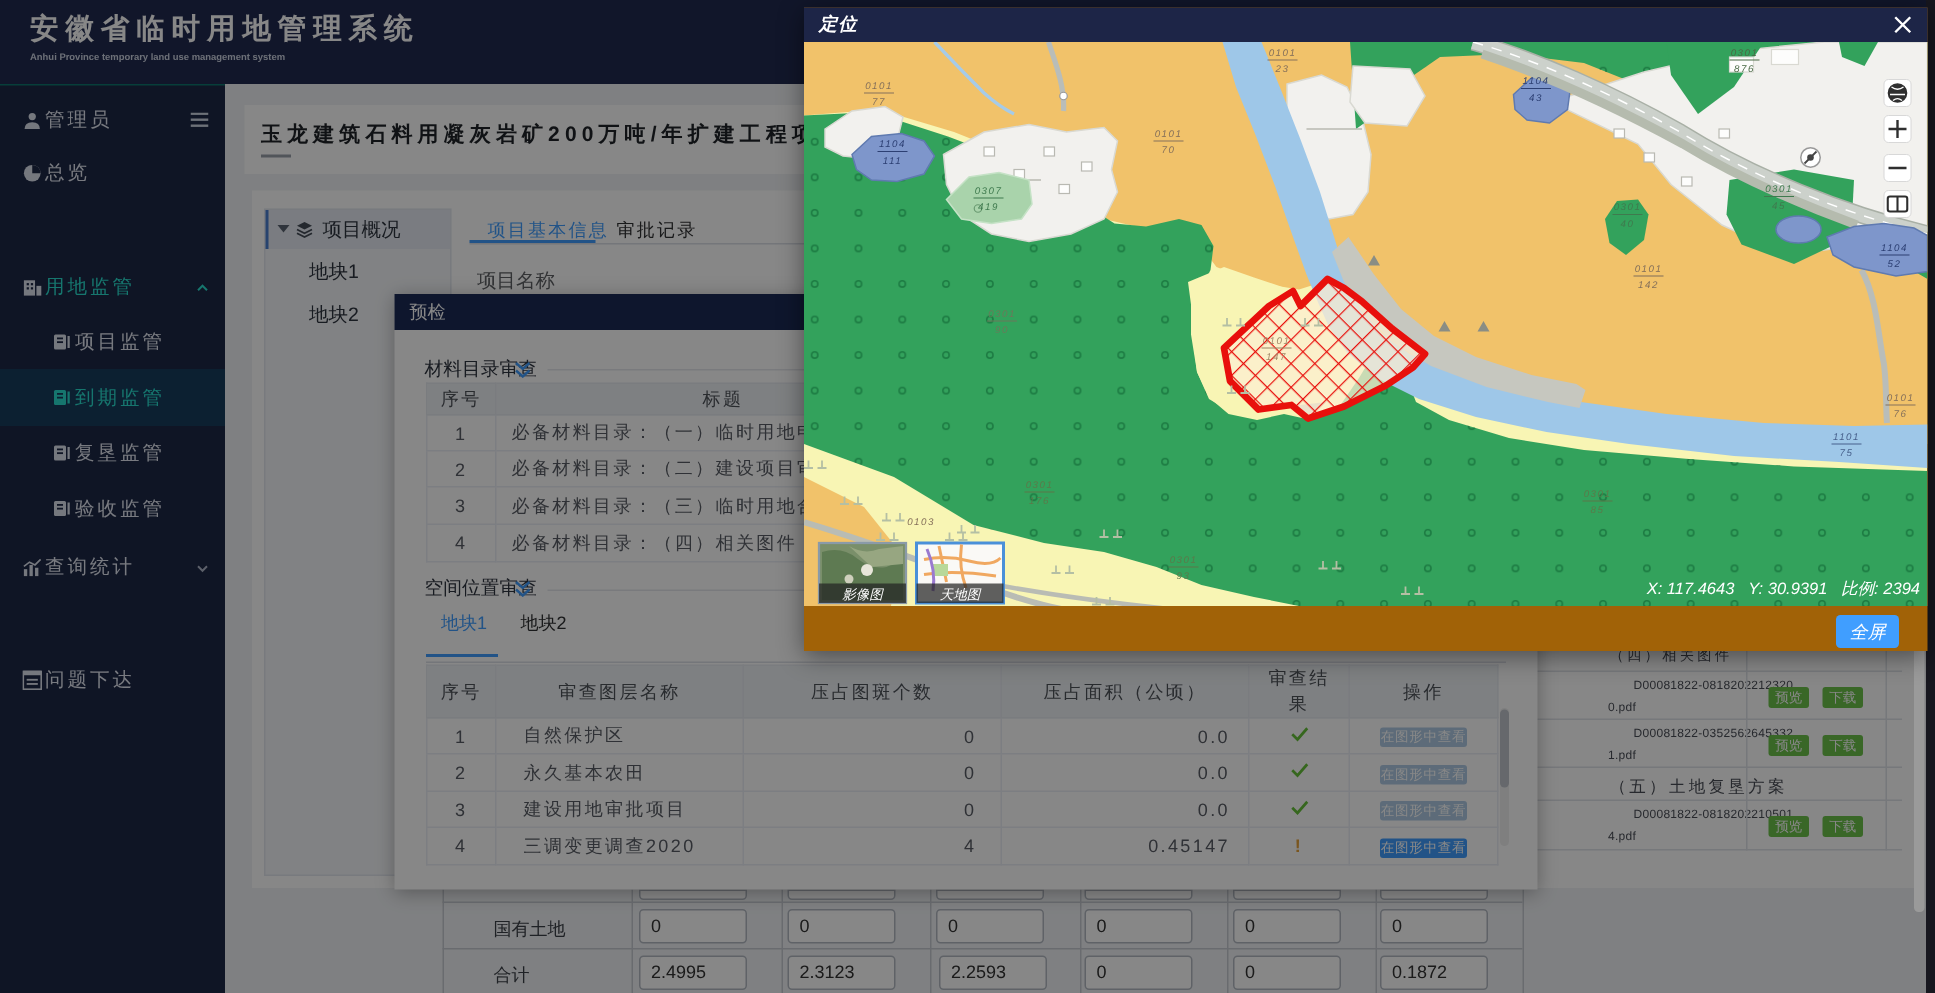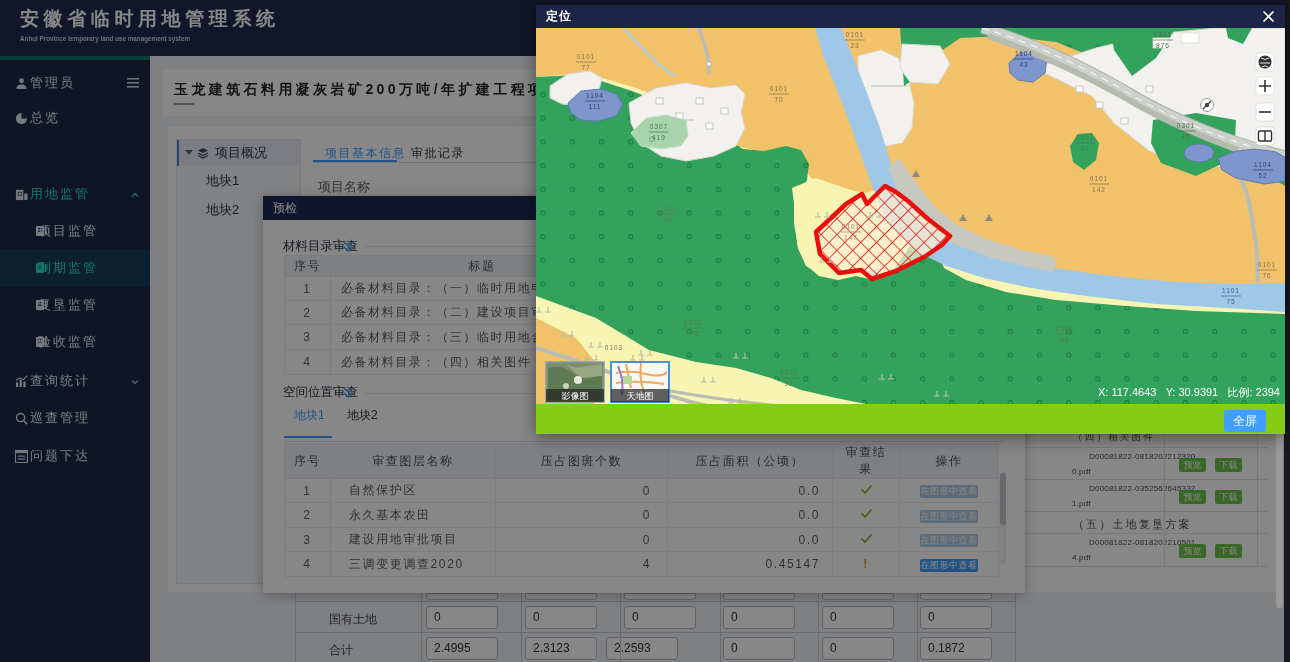--- a/index.html
+++ b/index.html
@@ -3,25 +3,25 @@
 <meta charset="utf-8">
 <style>
 *{margin:0;padding:0;box-sizing:border-box;font-family:"Liberation Sans",sans-serif;}
 html,body{width:1290px;height:662px;overflow:hidden;background:#f0f2f5;}
 .abs{position:absolute;}
 #stage{position:relative;width:1290px;height:662px;}
 
 #header{left:0;top:0;width:1290px;height:56px;background:#212b50;z-index:1;}
 #htitle{left:20px;top:6px;color:#fff;font-size:19px;font-weight:bold;letter-spacing:4.6px;}
 #hsub{left:20px;top:35px;color:#cdd3e2;font-size:6.3px;font-weight:bold;letter-spacing:0;}
-#sidebar{left:0;top:56px;width:150px;height:606px;background:#1d2846;border-top:4px solid #0f766e;z-index:1;}
+#sidebar{left:0;top:56px;width:150px;height:606px;background:#1d2846;border-top:1px solid #0f766e;z-index:1;}
 .mi{position:absolute;left:0;width:150px;height:38px;line-height:38px;color:#e3e7f2;font-size:13px;}
 .mi .ic{position:absolute;left:15px;top:13px;width:13px;height:13px;}
 .mi .tx{position:absolute;left:30px;letter-spacing:2px;}
-.mi .tx2{position:absolute;left:38px;letter-spacing:2px;}
+.mi .tx2{position:absolute;left:50px;letter-spacing:2px;}
 .mi .ic2{position:absolute;left:35px;top:13px;width:12px;height:12px;}
 .mi .ch{position:absolute;right:11px;top:16px;width:8px;height:8px;}
 .teal{color:#2adfd0 !important;}
 .mi.sel{background:#183e5e;}
 
 #main{left:150px;top:56px;width:1140px;height:606px;background:#f0f2f5;z-index:1;}
 #tcard{left:13px;top:14px;width:1114px;height:46px;background:#fff;}
 #ptitle{left:11px;top:11px;font-size:14px;font-weight:bold;color:#1f2328;letter-spacing:3.4px;white-space:nowrap;}
 #pdash{left:11px;top:33px;width:20px;height:2px;background:#99a0ab;}
 #ccard{left:18px;top:71px;width:1109px;height:465px;background:#fff;}
@@ -49,21 +49,21 @@
 .sect{position:absolute;font-size:12.5px;color:#2f3540;}
 .sline{position:absolute;height:1px;background:#e4e7ed;}
 table.t{border-collapse:collapse;position:absolute;table-layout:fixed;font-size:12px;color:#5a5e66;letter-spacing:1.6px;}
 table.t th{background:#eef1f6;font-weight:normal;color:#4e5359;border:1px solid #e6eaf0;}
 table.t td{border:1px solid #ebeef5;background:#fff;white-space:nowrap;overflow:hidden;}
 .bbtn{display:inline-block;width:58px;height:13px;border-radius:2px;font-size:9px;color:#fff;line-height:13px;text-align:center;background:#b0cbe4;letter-spacing:0.5px;}
 .bbtn.on{background:#409eff;}
 
 #ovl{left:0;top:0;width:1290px;height:662px;background:rgba(0,0,0,0.47);z-index:20;}
 
-#m2{left:536px;top:5px;width:749px;height:429px;background:#84cc16;box-shadow:0 3px 16px rgba(0,0,0,.45);z-index:30;}
+#m2{left:536px;top:5px;width:749px;height:429px;background:#a16207;box-shadow:0 3px 16px rgba(0,0,0,.45);z-index:30;font-style:italic;}
 #m2h{left:0;top:0;width:749px;height:23px;background:#1d2547;color:#fff;font-size:12px;font-weight:bold;line-height:23px;padding-left:10px;letter-spacing:1px;}
 #mapwrap{left:0;top:23px;width:749px;height:420px;overflow:hidden;}
 #fs{left:688px;top:405px;width:42px;height:22px;background:#409eff;border-radius:3px;color:#fff;font-size:12px;text-align:center;line-height:22px;}
 </style>
 </head>
 <body>
 <div id="stage">
 
   <div class="abs" id="header">
     <div class="abs" id="htitle">安徽省临时用地管理系统</div>
@@ -144,27 +144,20 @@
       <svg class="ic" viewBox="0 0 14 14">
           <rect x="1" y="8" width="2.4" height="5" fill="#dde2ee"></rect>
           <rect x="5" y="5" width="2.4" height="8" fill="#dde2ee"></rect>
           <rect x="9" y="7" width="2.4" height="6" fill="#dde2ee"></rect>
           <path d="M1 6 L5 3 L9 5 L13 1" stroke="#dde2ee" stroke-width="1.2" fill="none"></path>
         </svg>
       <span class="tx">查询统计</span>
       <svg class="ch" viewBox="0 0 8 8">
           <path d="M1 2.5 L4 5.5 L7 2.5" fill="none" stroke="#aeb6c9" stroke-width="1.3"></path>
         </svg>
-    </div>
-    <div class="mi" style="top:339px;">
-      <svg class="ic" viewBox="0 0 14 14">
-          <circle cx="6" cy="6" r="4.4" fill="none" stroke="#dde2ee" stroke-width="1.5"></circle>
-          <path d="M9.4 9.4 L13 13" stroke="#dde2ee" stroke-width="1.8"></path>
-        </svg>
-      <span class="tx">巡查管理</span>
     </div>
     <div class="mi" style="top:377px;">
       <svg class="ic" viewBox="0 0 14 14">
           <rect x="0.5" y="0.5" width="13" height="13" fill="none" stroke="#dde2ee" stroke-width="1.3"></rect>
           <rect y="0" x="0.5" width="13" height="3.4" fill="#dde2ee"></rect>
           <rect x="3" y="6" width="8" height="1.3" fill="#dde2ee"></rect>
           <rect x="3" y="9" width="8" height="1.3" fill="#dde2ee"></rect>
         </svg>
       <span class="tx">问题下达</span>
     </div>
@@ -234,21 +227,21 @@
       <div class="inp" style="left:276px;top:550px;">0</div>
       <div class="inp" style="left:375px;top:550px;">0</div>
       <div class="inp" style="left:474px;top:550px;">0</div>
       <div class="inp" style="left:573px;top:550px;">0</div>
       <div class="inp" style="left:672px;top:550px;">0</div>
       <div class="inp" style="left:770px;top:550px;">0</div>
       <div class="grid" style="left:145px;top:576px;width:720px;height:1px;"></div>
       <div class="flab" style="left:179px;top:586px;">合计</div>
       <div class="inp" style="left:276px;top:581px;">2.4995</div>
       <div class="inp" style="left:375px;top:581px;">2.3123</div>
-      <div class="inp" style="left:456px;top:581px;">2.2593</div>
+      <div class="inp" style="left:476px;top:581px;">2.2593</div>
       <div class="inp" style="left:573px;top:581px;">0</div>
       <div class="inp" style="left:672px;top:581px;">0</div>
       <div class="inp" style="left:770px;top:581px;">0.1872</div>
       <div class="grid" style="left:145px;top:537px;width:1px;height:69px;"></div>
       <div class="grid" style="left:271px;top:537px;width:1px;height:69px;"></div>
       <div class="grid" style="left:371px;top:537px;width:1px;height:69px;"></div>
       <div class="grid" style="left:470px;top:537px;width:1px;height:69px;"></div>
       <div class="grid" style="left:570px;top:537px;width:1px;height:69px;"></div>
       <div class="grid" style="left:668px;top:537px;width:1px;height:69px;"></div>
       <div class="grid" style="left:767px;top:537px;width:1px;height:69px;"></div>

